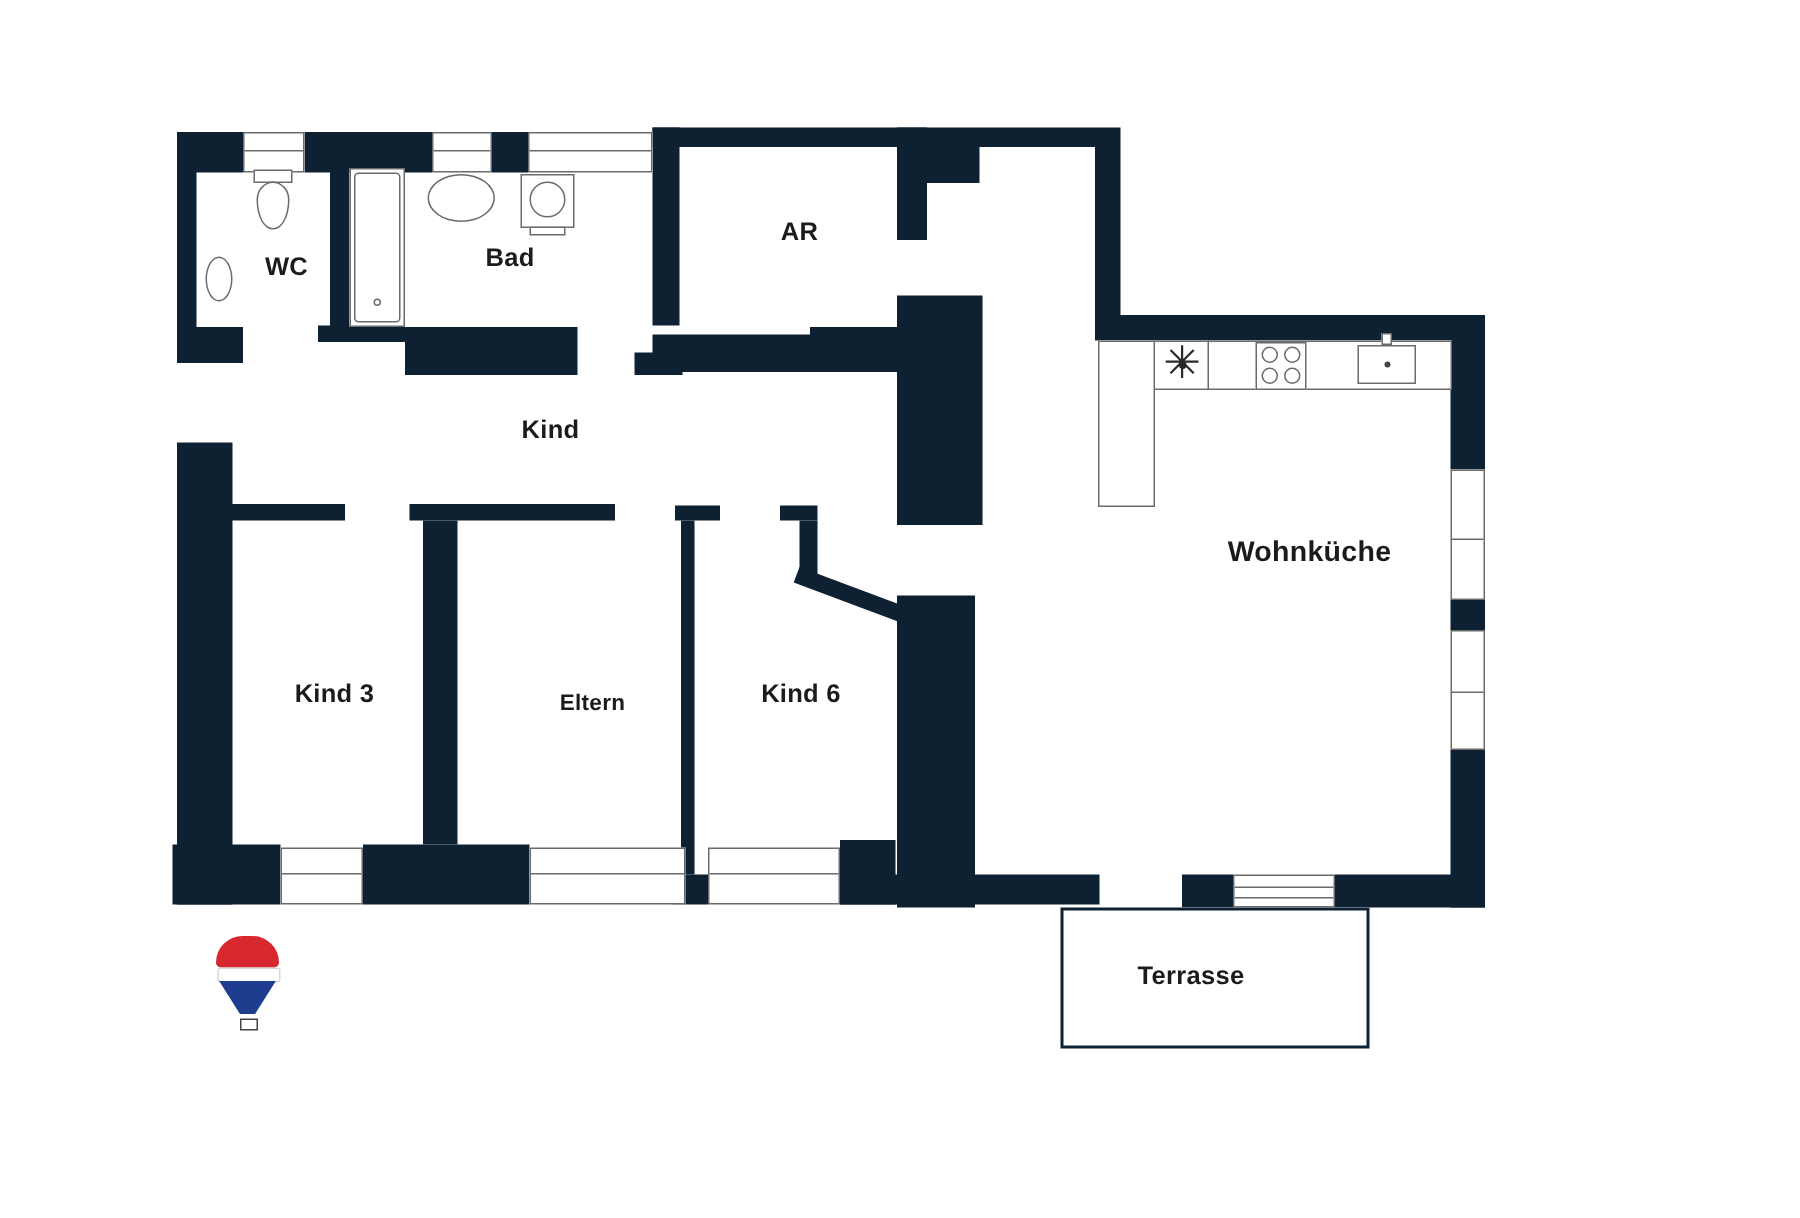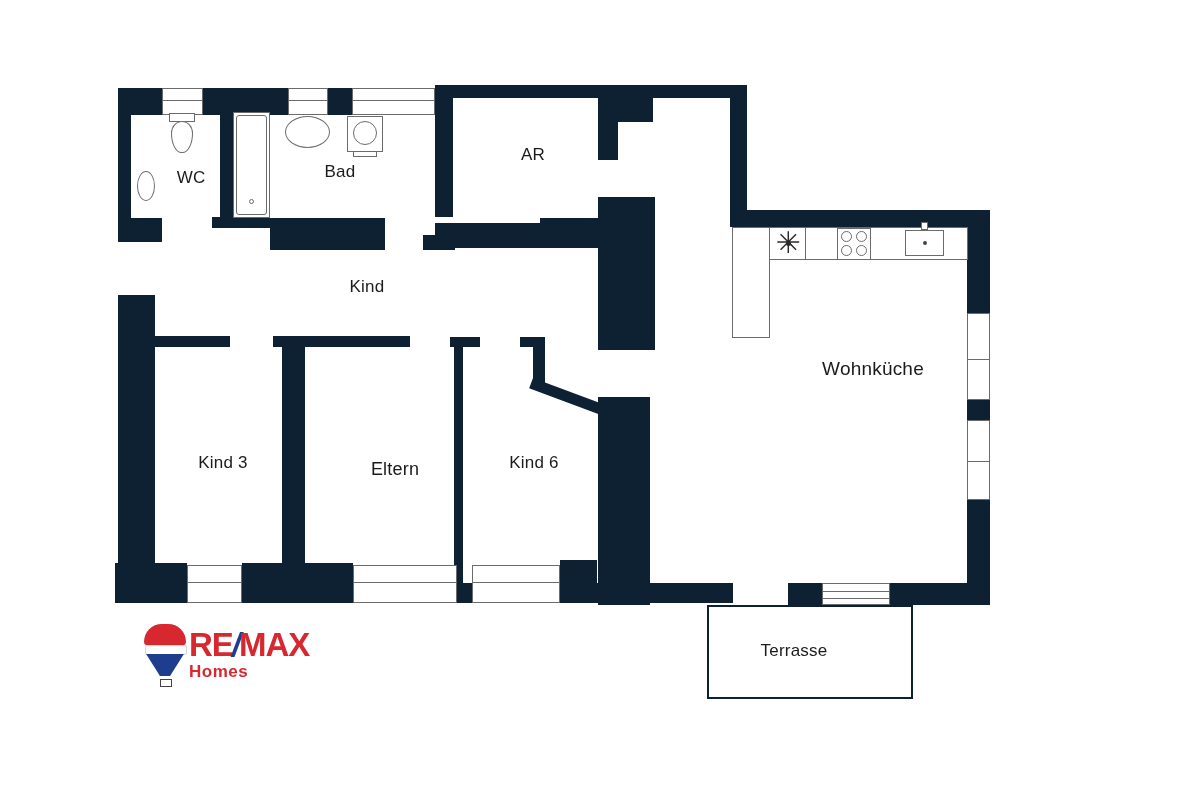--- a/index.html
+++ b/index.html
@@ -8,21 +8,21 @@
   #plan{position:absolute;inset:0;}
   #plan > div{position:absolute;box-sizing:border-box;}
   .wall{background:var(--wall);}
   .win{background:#fff;border:1px solid var(--line);}
   .win i{position:absolute;background:var(--line);display:block;}
   .terrace{border:2px solid var(--wall);background:#fff;}
   .tdoor{background:#fff;border:1px solid var(--line);}
   .counter{background:#fff;border:1px solid var(--line);}
   .cline{background:var(--line);}
   .room-label{position:absolute;transform:translate(-50%,-50%);color:var(--label);
-              white-space:nowrap;letter-spacing:.2px;}
+              white-space:nowrap;letter-spacing:.2px;font-weight:bold;}
   .fx{position:absolute;}
   .fx div,.fx span{position:absolute;box-sizing:border-box;}
   .ol{border:1.5px solid var(--line);background:#fff;}
   .thin{border:1px solid var(--line);background:#fff;}
   .star-ch{font-family:"DejaVu Sans",sans-serif;color:#2a2a2a;line-height:1;}
   
   .logo{position:absolute;left:144px;top:622px;display:flex;align-items:flex-start;}
   .balloon{position:relative;width:42px;height:66px;}
   .b-dome{position:absolute;left:0;top:2px;width:42px;height:21px;background:var(--logo-red);
           border-radius:21px 21px 4px 4px;}
@@ -147,31 +147,27 @@
       <div class="fx" style="left: 905px; top: 230px; width: 39px; height: 26px; position: absolute; box-sizing: border-box;">
         <div class="ol" style="position: absolute; box-sizing: border-box; inset: 0px;"></div>
         <div class="" style="position: absolute; box-sizing: border-box; left: 50%; top: 50%; width: 4px; height: 4px; margin: -2px 0px 0px -2px; background: rgb(68, 68, 68); border-radius: 50%;"></div>
         <div class="ol" style="position: absolute; box-sizing: border-box; left: 16px; top: -8px; width: 7px; height: 8px;"></div>
       </div>
       <div class="room-label" style="left: 191px; top: 178px; position: absolute; box-sizing: border-box; font-size: 17px; width: auto; height: auto;">WC</div>
       <div class="room-label" style="left: 340px; top: 172px; position: absolute; box-sizing: border-box; font-size: 17px; width: auto; height: auto;">Bad</div>
       <div class="room-label" style="left: 533px; top: 155px; position: absolute; box-sizing: border-box; font-size: 17px; width: auto; height: auto;">AR</div>
       <div class="room-label" style="left: 367px; top: 287px; position: absolute; box-sizing: border-box; font-size: 17px; width: auto; height: auto;">Kind</div>
       <div class="room-label" style="left: 223px; top: 463px; position: absolute; box-sizing: border-box; font-size: 17px; width: auto; height: auto;">Kind 3</div>
-      <div class="room-label" style="left: 395px; top: 469px; position: absolute; box-sizing: border-box; font-size: 18px; width: auto; height: auto;">Eltern</div>
+      <div class="room-label" style="left: 395px; top: 469px; position: absolute; box-sizing: border-box; font-size: 15px; width: auto; height: auto;">Eltern</div>
       <div class="room-label" style="left: 534px; top: 463px; position: absolute; box-sizing: border-box; font-size: 17px; width: auto; height: auto;">Kind 6</div>
       <div class="room-label" style="left: 873px; top: 369px; position: absolute; box-sizing: border-box; font-size: 19px; width: auto; height: auto;">Wohnküche</div>
       <div class="room-label" style="left: 794px; top: 651px; position: absolute; box-sizing: border-box; font-size: 17px; width: auto; height: auto;">Terrasse</div>
     </div>
 
   <div class="logo">
     <div class="balloon">
       <div class="b-dome"></div>
       <div class="b-band"></div>
       <div class="b-cone"></div>
       <div class="b-basket"></div>
     </div>
-    <div class="logo-text">
-      <div class="brand"><span class="red">RE</span><span class="slash">/</span><span class="red">MAX</span></div>
-      <div class="homes">Homes</div>
-    </div>
   </div>
 </div>
 
 </body></html>

